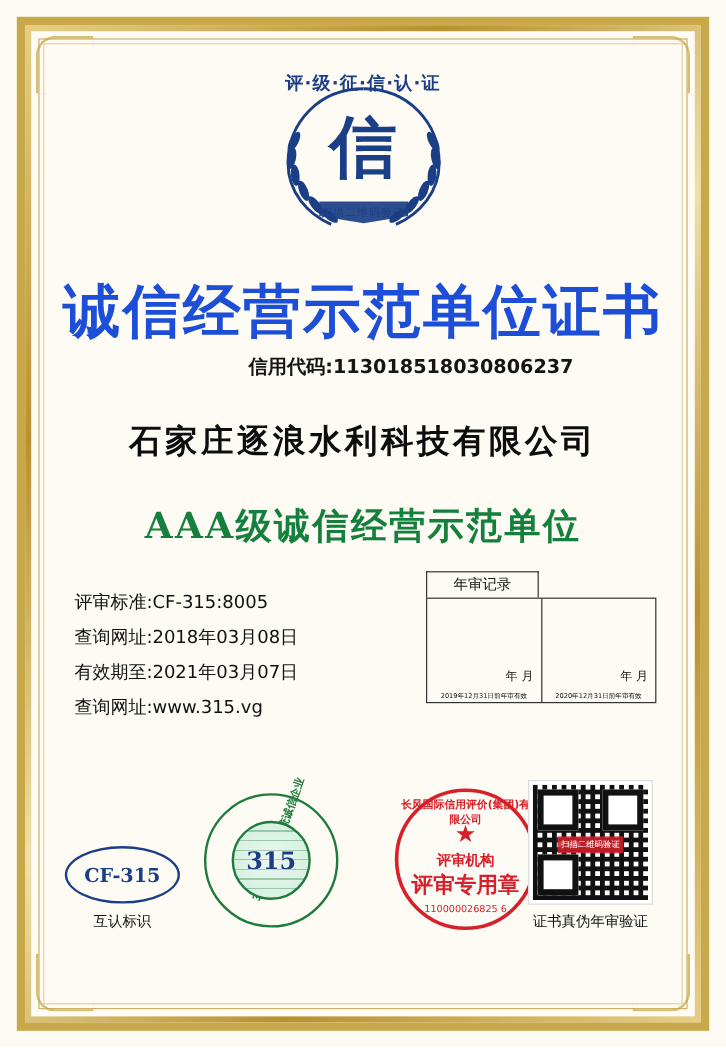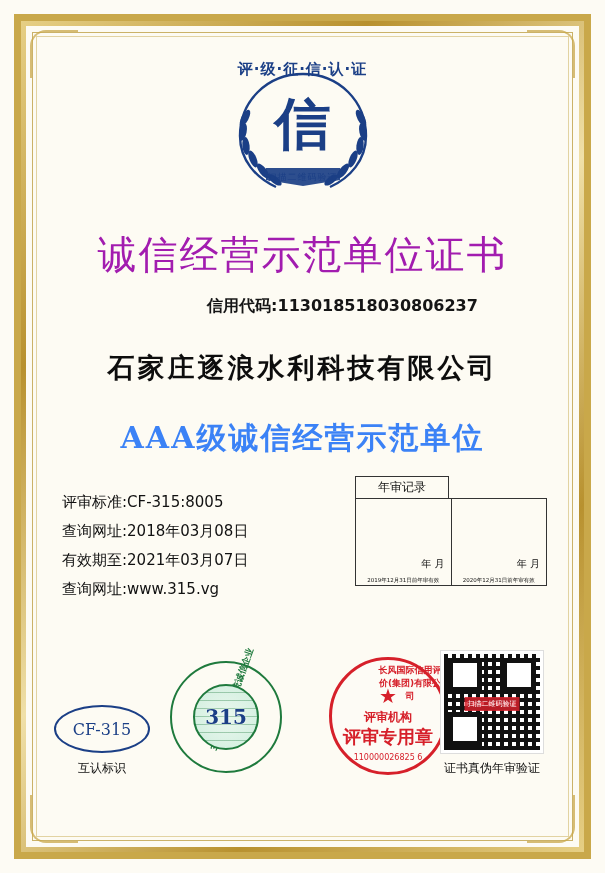--- a/index.html
+++ b/index.html
@@ -123,23 +123,23 @@
     letter-spacing: 1px;
     font-family: "DejaVu Sans", sans-serif;
   }
 
   
   .main-title {
     position: absolute;
     top: 188px;
     left: 0; right: 0;
     text-align: center;
-    font-size: 39px;
-    font-weight: normal;
-    color: #a21caf;
+    font-size: 48px;
+    font-weight: bold;
+    color: #1d4ed8;
     letter-spacing: 2px;
     font-family: "DejaVu Sans", sans-serif;
   }
   .credit-code {
     position: absolute;
     top: 256px;
     left: 0; right: 0;
     text-align: center;
     font-size: 16px;
     font-weight: bold;
@@ -158,21 +158,21 @@
     letter-spacing: 3px;
     font-family: "DejaVu Sans", sans-serif;
   }
   .grade-line {
     position: absolute;
     top: 378px;
     left: 0; right: 0;
     text-align: center;
     font-size: 30px;
     font-weight: bold;
-    color: #3b82f6;
+    color: #15803d;
     letter-spacing: 2px;
     font-family: "DejaVu Serif", serif;
   }
 
   
   .details {
     position: absolute;
     top: 448px;
     left: 22px;
     font-size: 15px;
@@ -238,21 +238,21 @@
 
   
   .badge-cf { left: 14px; bottom: 28px; width: 96px; }
   .oval {
     width: 92px; height: 44px;
     border: 2px solid #1b3f86;
     border-radius: 50%;
     display: flex; align-items: center; justify-content: center;
     color: #1b3f86;
     font-size: 16px;
-    font-weight: normal;
+    font-weight: bold;
     font-family: "DejaVu Serif", serif;
     background: #fdfbf3;
   }
   .badge-caption {
     margin-top: 7px;
     font-size: 12px;
     color: #111;
     font-family: "DejaVu Sans", sans-serif;
   }
 
@@ -343,21 +343,20 @@
     font-size: 8px;
     font-family: "DejaVu Sans", sans-serif;
   }
   .stamp-arc {
     position: absolute;
     left: 0; right: 0; top: 4px;
     text-align: center;
     font-size: 9px;
     font-weight: bold;
     font-family: "DejaVu Sans", sans-serif;
-    margin-left: 44px;
   }
 
   
   .badge-qr { right: 14px; bottom: 28px; width: 118px; }
   .qr {
     width: 96px; height: 96px;
     margin: 0 auto;
     background-color: #ffffff;
     background-image:
       repeating-linear-gradient(90deg, #111 0 4px, transparent 4px 8px),

